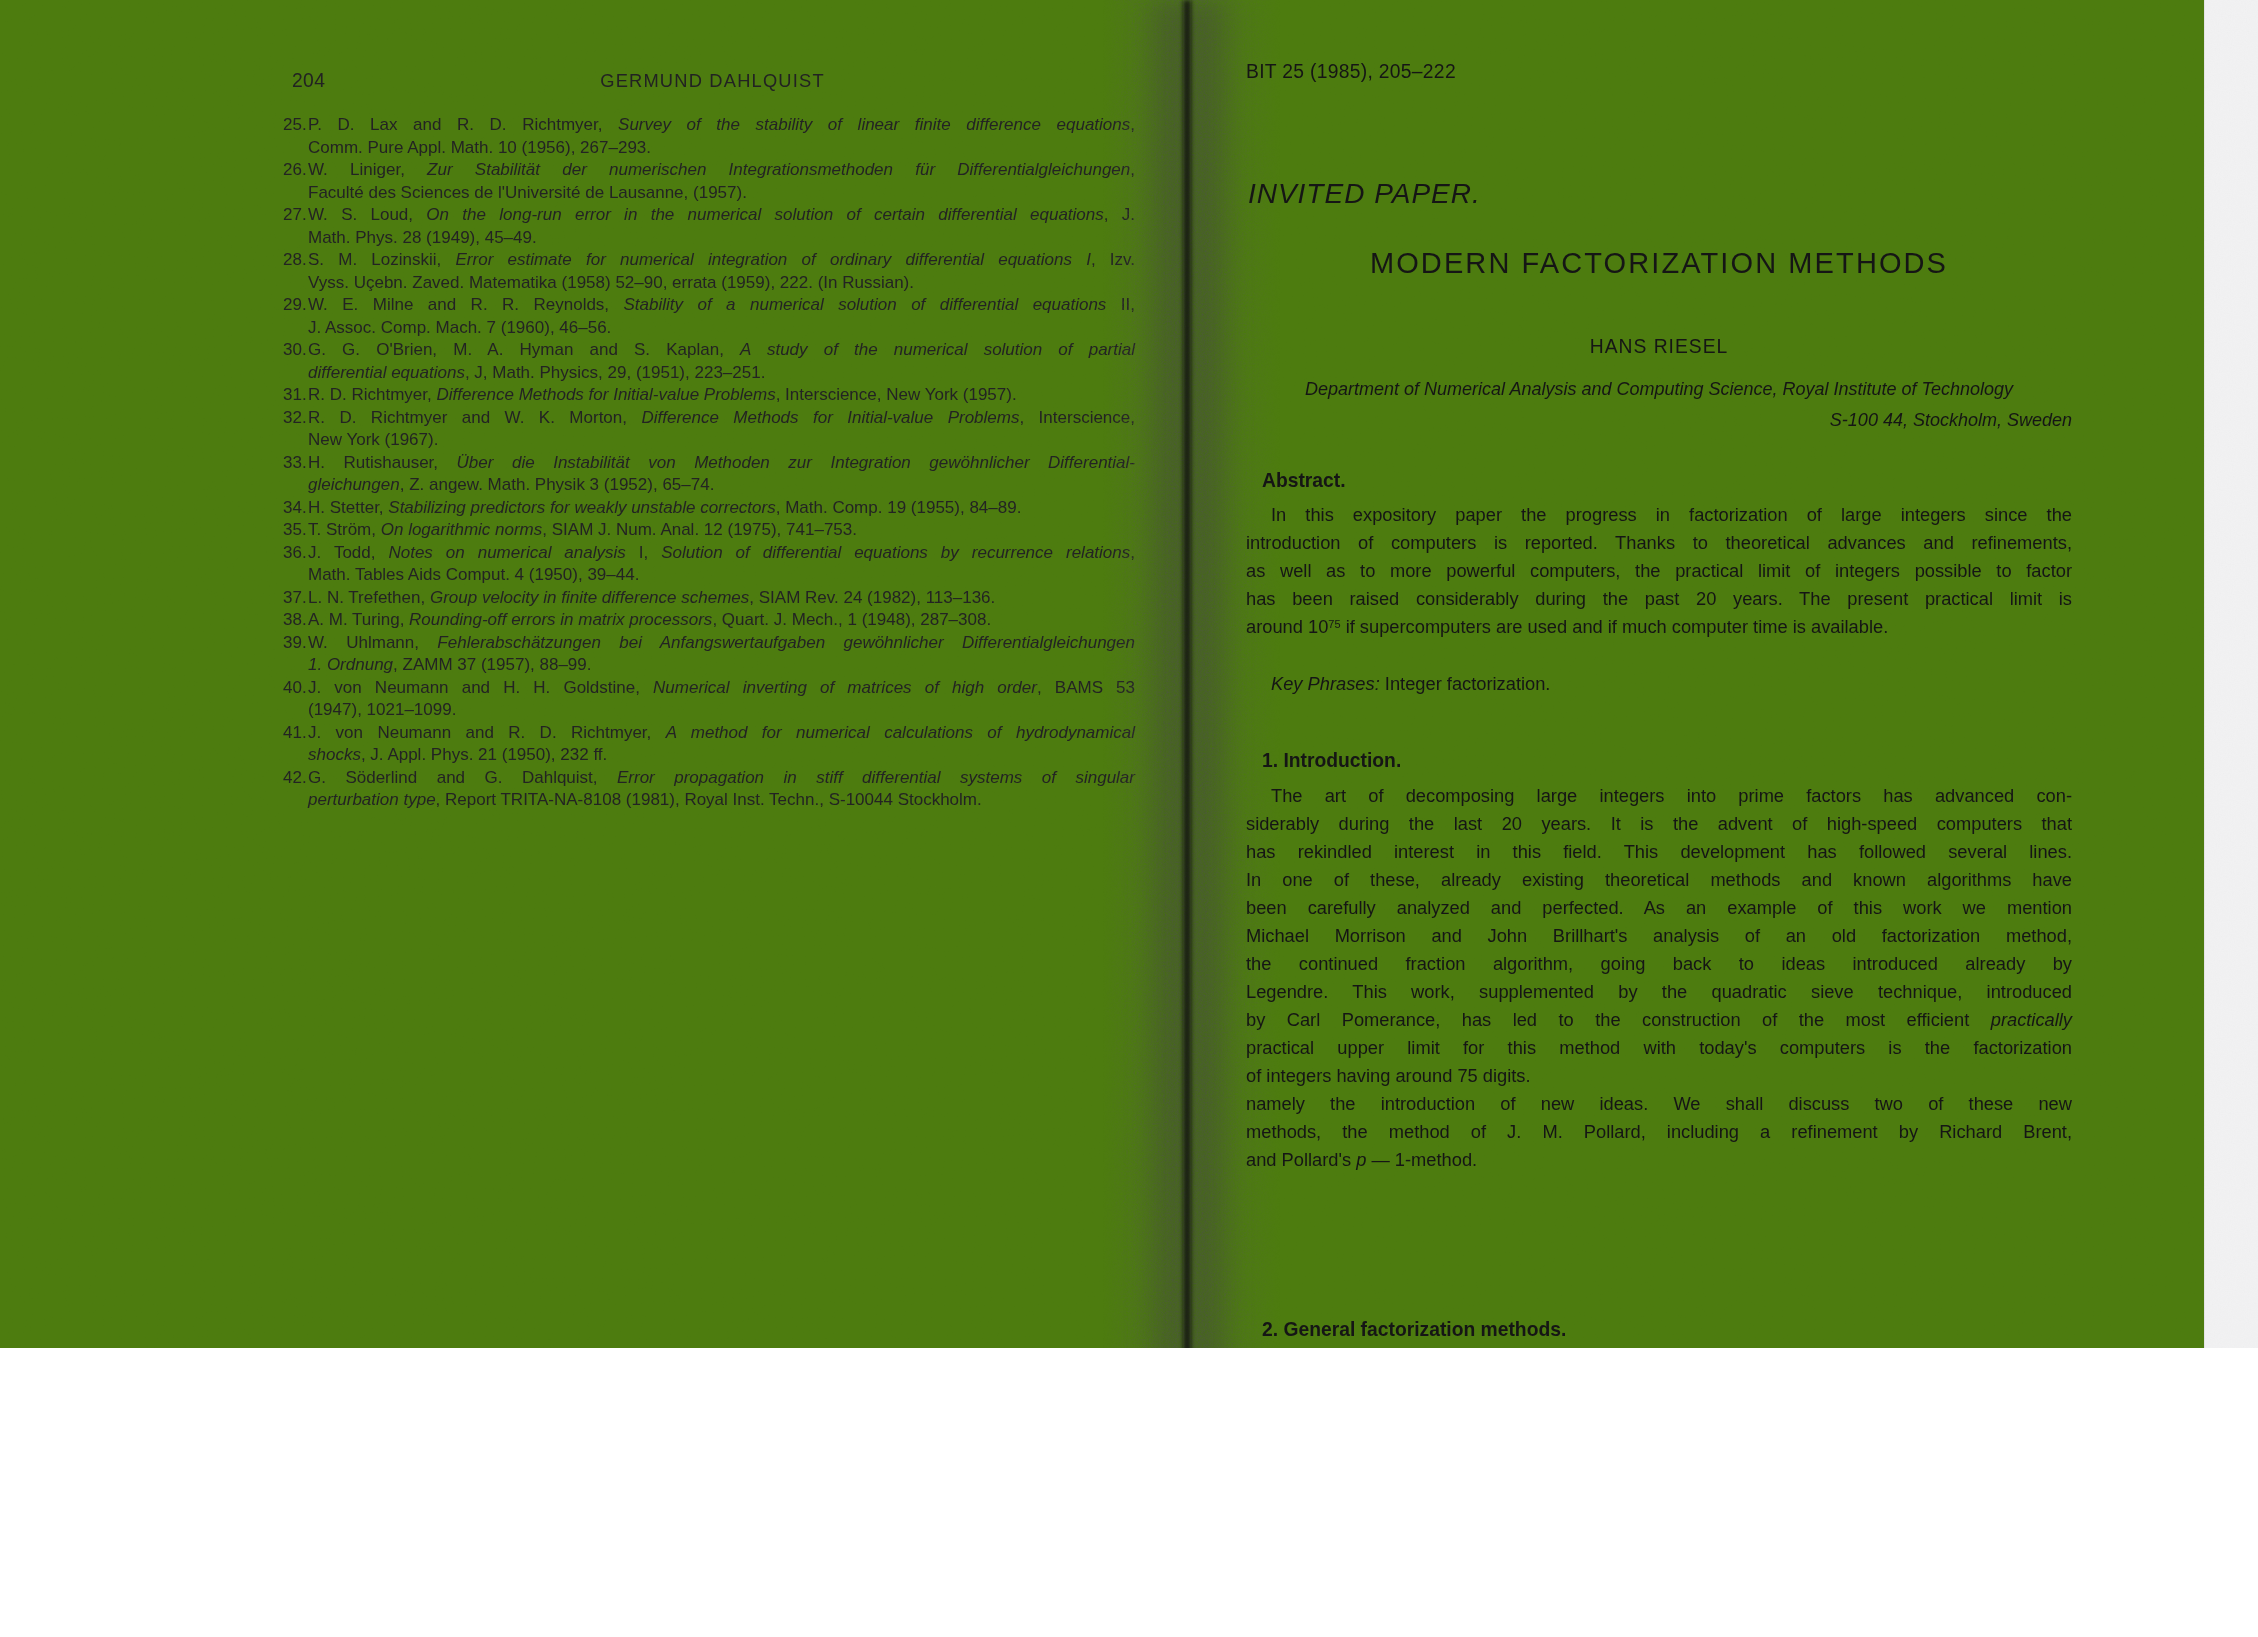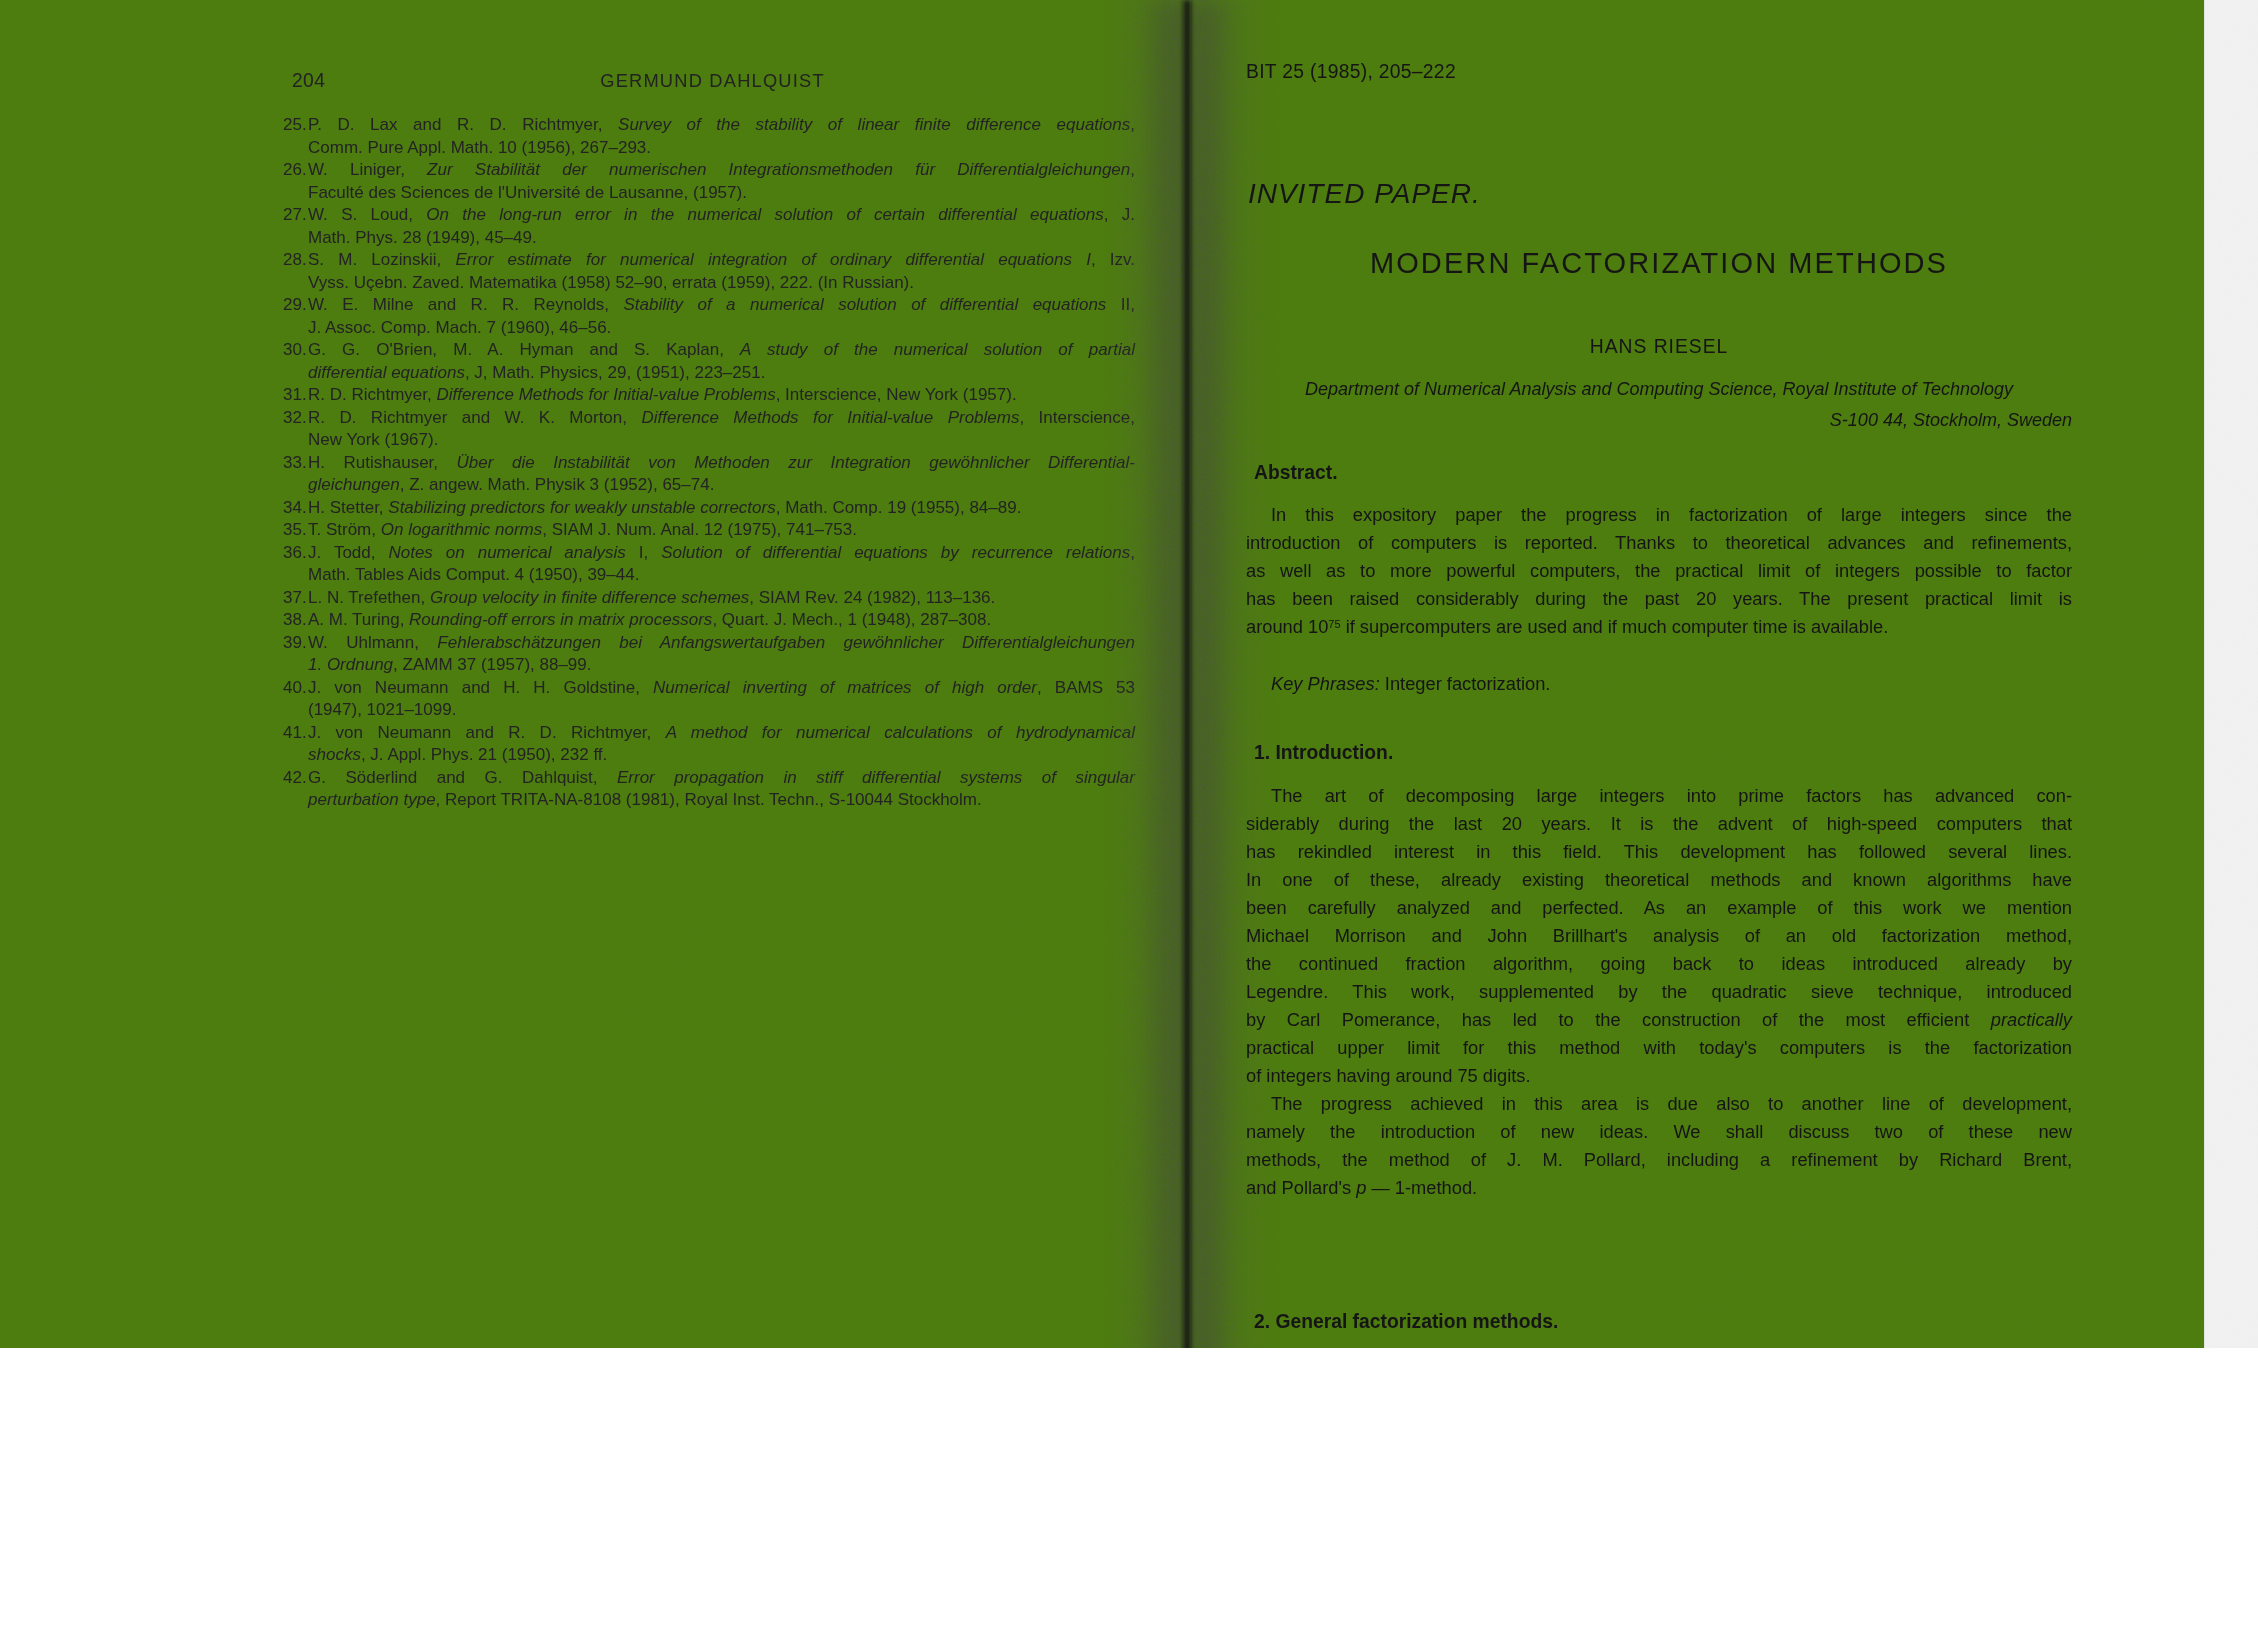--- a/index.html
+++ b/index.html
@@ -26,21 +26,21 @@
   .rp-journal{position:absolute;top:61px;left:0;font-size:19.3px;letter-spacing:0.3px;}
   .rp-invited{position:absolute;top:178px;left:1.9px;font-size:28px;font-style:italic;letter-spacing:1px;}
   .rp-title{position:absolute;top:247px;left:0;width:100%;margin:0;text-align:center;
             font-size:29px;font-weight:400;letter-spacing:2.1px;}
   .rp-author{position:absolute;top:336px;left:0;width:100%;text-align:center;
              font-size:19.3px;letter-spacing:1px;}
   .rp-affil1{position:absolute;top:379px;left:0;width:100%;text-align:center;
              font-style:italic;font-size:18px;}
   .rp-affil2{position:absolute;top:410px;left:0;width:100%;text-align:right;
              font-style:italic;font-size:18px;}
-  .rp-h{position:absolute;left:0;margin:8px;font-size:19.3px;font-weight:700;}
+  .rp-h{position:absolute;left:0;margin:16px;font-size:19.3px;font-weight:700;}
   .rp-abs-head{top:454px;}
   #abstract{position:absolute;top:501px;left:0;width:100%;font-size:18.3px;line-height:28px;}
   #keyphrases{position:absolute;top:673px;left:0;width:100%;font-size:18.3px;padding-left:25px;box-sizing:border-box;}
   .rp-sec1{top:734px;}
   #intro{position:absolute;top:782px;left:0;width:100%;font-size:18.3px;line-height:28px;}
   .rp-sec2{top:1303px;}
   #sec2{position:absolute;top:1353px;left:0;width:100%;font-size:23px;line-height:28px;}
   .rp-rule{position:absolute;top:1387px;left:0;width:166px;height:0;border-top:1.9px solid #2e2e2e;}
   .rp-received{position:absolute;top:1395px;left:0;font-size:17px;}
 
@@ -216,21 +216,20 @@
         <div class="line just"><span>siderably during the last 20 years. It is the advent of high-speed computers that</span></div>
         <div class="line just"><span>has rekindled interest in this field. This development has followed several lines.</span></div>
         <div class="line just"><span>In one of these, already existing theoretical methods and known algorithms have</span></div>
         <div class="line just"><span>been carefully analyzed and perfected. As an example of this work we mention</span></div>
         <div class="line just"><span>Michael Morrison and John Brillhart's analysis of an old factorization method,</span></div>
         <div class="line just"><span>the continued fraction algorithm, going back to ideas introduced already by</span></div>
         <div class="line just"><span>Legendre. This work, supplemented by the quadratic sieve technique, introduced</span></div>
         <div class="line just"><span>by Carl Pomerance, has led to the construction of the most efficient </span><i>practically</i></div>
         <div class="line just"><span>practical upper limit for this method with today's computers is the factorization</span></div>
         <div class="line"><span>of integers having around 75 digits.</span></div>
-        <div class="line just ind"><span>The progress achieved in this area is due also to another line of development,</span></div>
         <div class="line just"><span>namely the introduction of new ideas.  We shall discuss two of these new</span></div>
         <div class="line just"><span>methods, the method of J. M. Pollard, including a refinement by Richard Brent,</span></div>
         <div class="line"><span>and Pollard's </span><i>p</i><span> — 1-method.</span></div>
       </div>
 
     <h2 class="rp-h rp-sec2">2. General factorization methods.</h2>
     <div id="sec2">
         <div class="line just ind"><span>Even if there exists such a thing as “the most efficient general factorization</span></div>
       </div>
 

